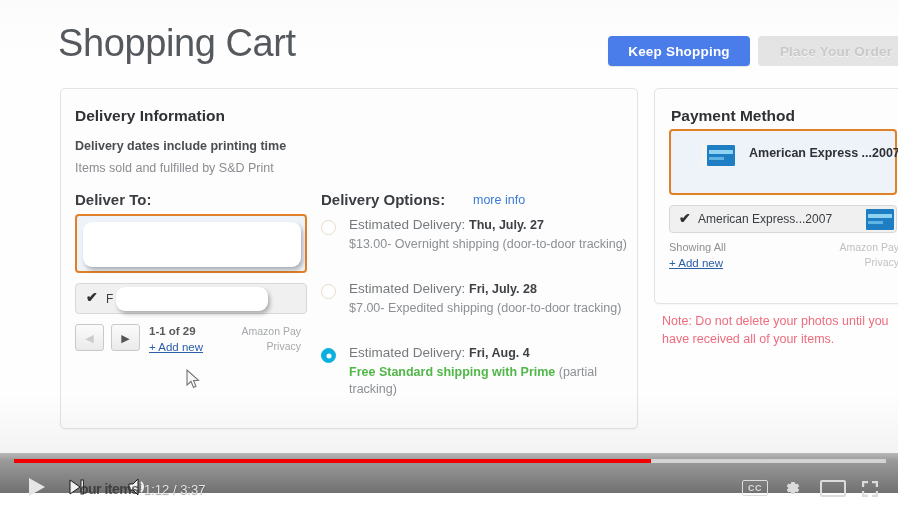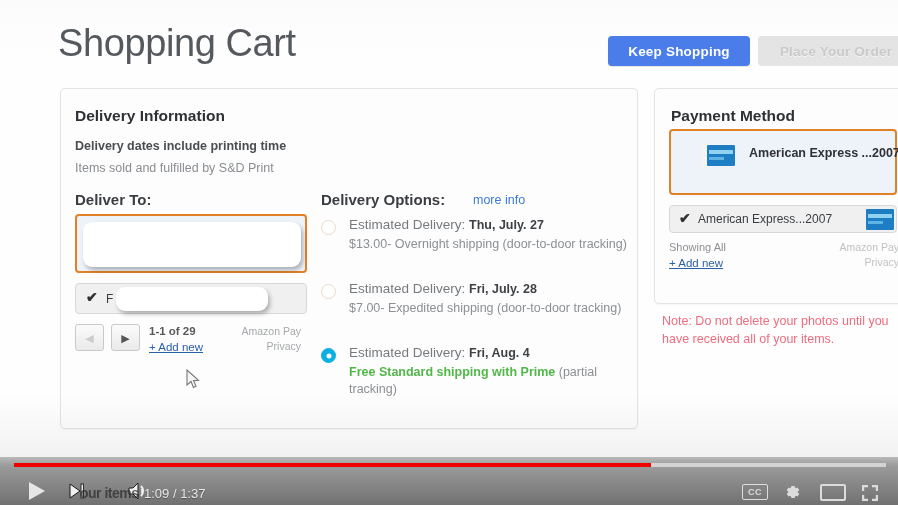--- a/index.html
+++ b/index.html
@@ -445,23 +445,23 @@
     top: 369px;
     width: 14px;
     height: 20px;
     opacity: 0.75;
   }
 
   
   #player-chrome {
     position: absolute;
     left: 0;
-    bottom: 0;
+    bottom: 12px;
     width: 898px;
-    height: 48px;
+    height: 40px;
     background: linear-gradient(to bottom, #b9b9b9 0%, #9b9b9b 18%, #8d8d8d 45%, #717171 100%);
   }
 
   #progress-track {
     position: absolute;
     left: 14px;
     top: 6px;
     width: 872px;
     height: 4px;
     background: #d3d3d3;
@@ -672,21 +672,21 @@
     </svg>
 
     <svg class="ctrl" id="volume-button" viewBox="0 0 22 20">
       <polygon points="1,7 5,7 10,2 10,18 5,13 1,13" fill="#f2f2f2" stroke="#1a1a1a" stroke-width="1"></polygon>
       <path d="M13,5 A7,7 0 0 1 13,15" fill="none" stroke="#f2f2f2" stroke-width="1.8"></path>
       <path d="M13.5,8 A3.5,3.5 0 0 1 13.5,12" fill="none" stroke="#f2f2f2" stroke-width="1.6"></path>
     </svg>
 
     <div id="ghost-text">our items</div>
 
-    <div id="time-display">1:09 / 1:37</div>
+    <div id="time-display">1:12 / 3:37</div>
 
     <div id="cc-button">
       <span class="cc-inner">CC</span>
     </div>
 
     <svg class="ctrl" id="settings-button" viewBox="0 0 20 20">
       <path fill="#dcdcdc" d="M10 6.6a3.4 3.4 0 100 6.8 3.4 3.4 0 000-6.8zm0 5.2a1.8 1.8 0 110-3.6 1.8 1.8 0 010 3.6z"></path>
       <path fill="#dcdcdc" d="M17.3 11.6l-1.5-.9a6 6 0 000-1.4l1.5-.9-1.6-2.8-1.6.7a6 6 0 00-1.2-.7l-.2-1.7H9.3l-.2 1.7a6 6 0 00-1.2.7l-1.6-.7-1.6 2.8 1.5.9a6 6 0 000 1.4l-1.5.9 1.6 2.8 1.6-.7a6 6 0 001.2.7l.2 1.7h3.4l.2-1.7a6 6 0 001.2-.7l1.6.7 1.6-2.8z"></path>
     </svg>
 

